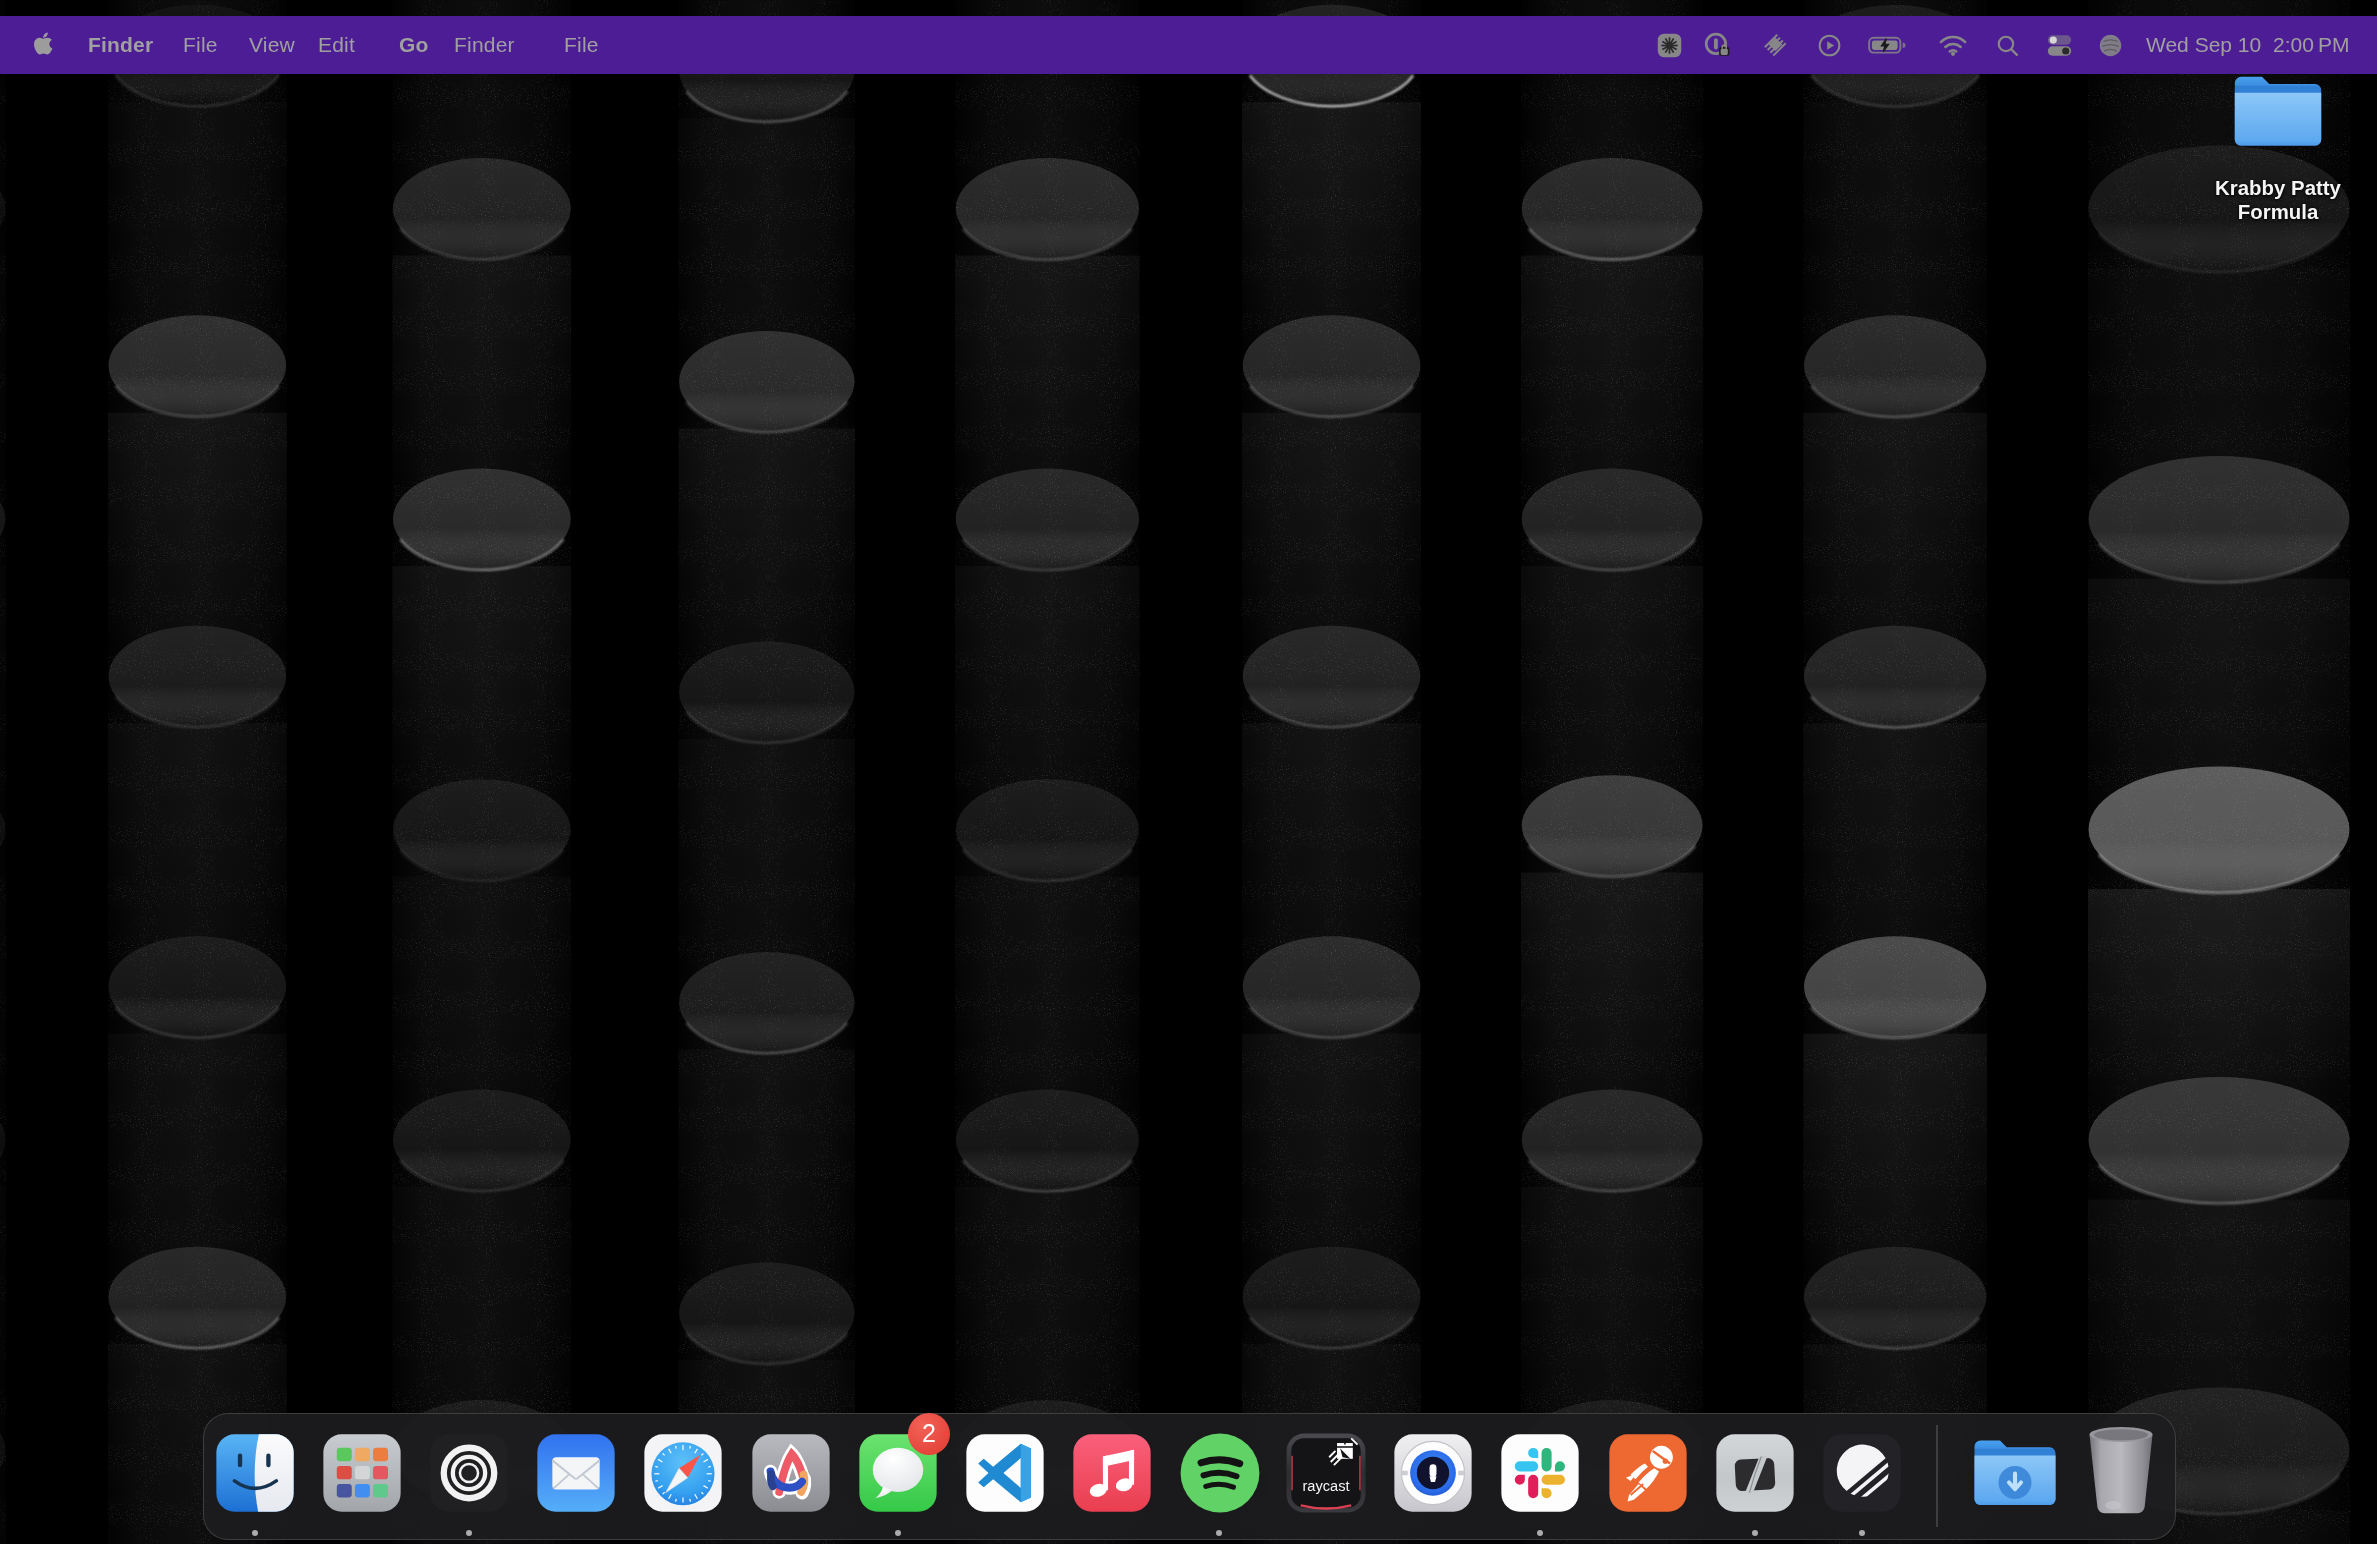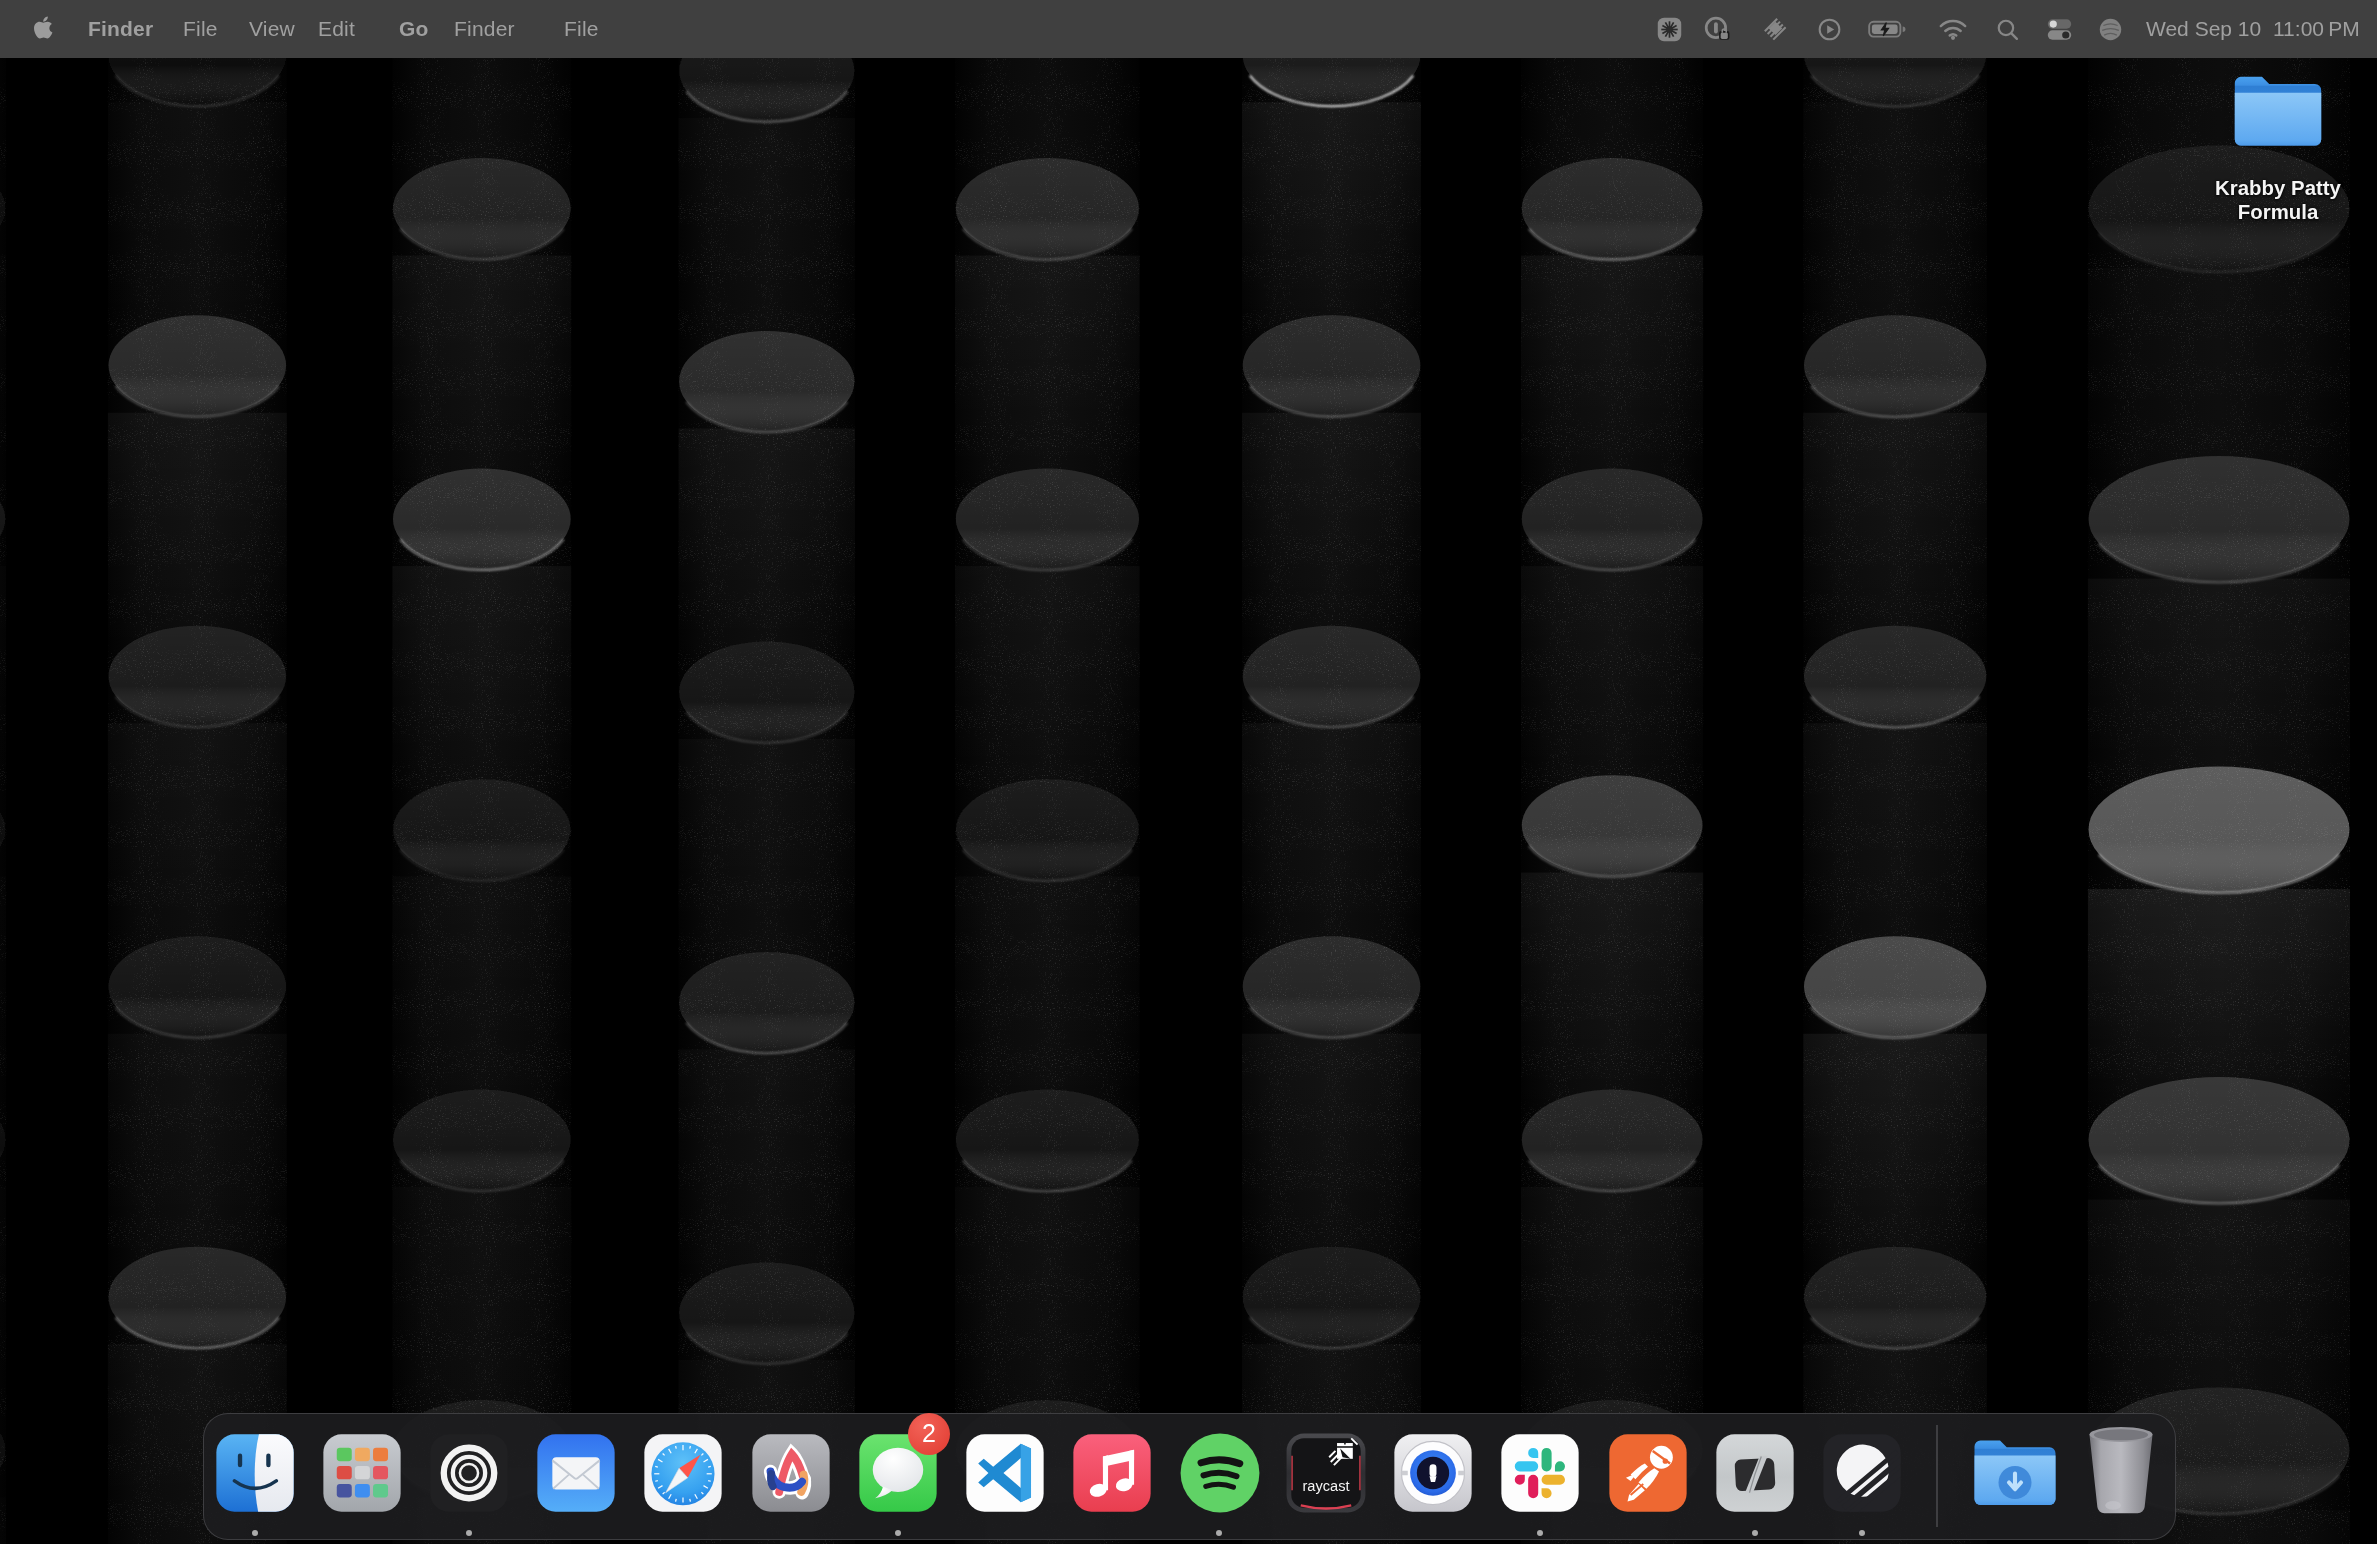--- a/index.html
+++ b/index.html
@@ -1,18 +1,18 @@
 <!DOCTYPE html>
 <html style="font-size:12.6px"><head><meta charset="utf-8">
 <style>
 * {margin:0;padding:0;box-sizing:border-box}
 html,body {width:2377px;height:1544px;background:#000;overflow:hidden;font-family:"Liberation Sans",sans-serif}
 #stage {position:relative;width:2377px;height:1544px}
 #wp {position:absolute;left:0;top:0}
-#menubar {position:absolute;left:0;top:0;width:2377px;height:58px;background:#404040}
+#menubar {position:absolute;left:0;top:16px;width:2377px;height:58px;background:#4c1d95}
 #applelogo {position:absolute;top:15px}
 .mi {position:absolute;top:0;line-height:58px;font-size:21px;color:#a0a0a0;letter-spacing:0.2px}
 .st {position:absolute}
 .mt {position:absolute;top:0;line-height:58px;font-size:21px;color:#a0a0a0}
 #dock {position:absolute;left:203px;top:1413px;width:1973px;height:127px;border-radius:25px;
  background:rgba(29,29,31,0.9);border:1.2px solid rgba(130,130,135,0.34)}
 .dk {position:absolute;top:1432px}
 .dot {position:absolute;top:1530px;width:6.3px;height:6.3px;border-radius:50%;background:#ababab}
 #badge {position:absolute;left:908px;top:1413px;width:42px;height:42px;border-radius:50%;
  background:radial-gradient(circle at 35% 30%,#f26257,#e03a30);color:#fff;font-size:25px;
@@ -326,21 +326,21 @@
         <rect x="2" y="3" width="30" height="12" rx="6" fill="#878787" opacity="0.55"></rect>
         <circle cx="9" cy="9" r="4.6" fill="#d6d6d6"></circle>
         <rect x="2" y="17" width="30" height="12" rx="6" fill="#878787"></rect>
         <circle cx="25" cy="23" r="4.6" fill="#2a2a2a"></circle>
       </svg>
       <svg class="st" width="27" height="27" viewBox="0 0 34 34" style="left:2097px;top:15.7px">
         <circle cx="17" cy="17" r="13.5" fill="#878787" opacity="0.9"></circle>
         <path d="M8 12 Q17 8 26 12 M6.5 18 Q17 14 27.5 18 M9 24 Q17 20 25 24" stroke="#5e5e5e" stroke-width="1.6" fill="none"></path>
       </svg>
       <span class="mt" style="left:2146px">Wed Sep 10</span>
-      <span class="mt" style="left:2273px">11:00 PM</span>
+      <span class="mt" style="left:2273px">2:00 PM</span>
     </div>
     <svg style="position:absolute;left:2230px;top:72px" width="96" height="80" viewBox="0 0 120 100">
       <defs>
 <linearGradient id="fb2836_92" x1="0" y1="0" x2="0" y2="1">
  <stop offset="0" stop-color="#4aa1ee"></stop>
           <stop offset="0.12" stop-color="#3c8fe3"></stop>
  <stop offset="0.14" stop-color="#2f7fd4"></stop>
           <stop offset="1" stop-color="#4695e8"></stop>
 </linearGradient>
 <linearGradient id="ff2836_92" x1="0" y1="0" x2="0" y2="1">

